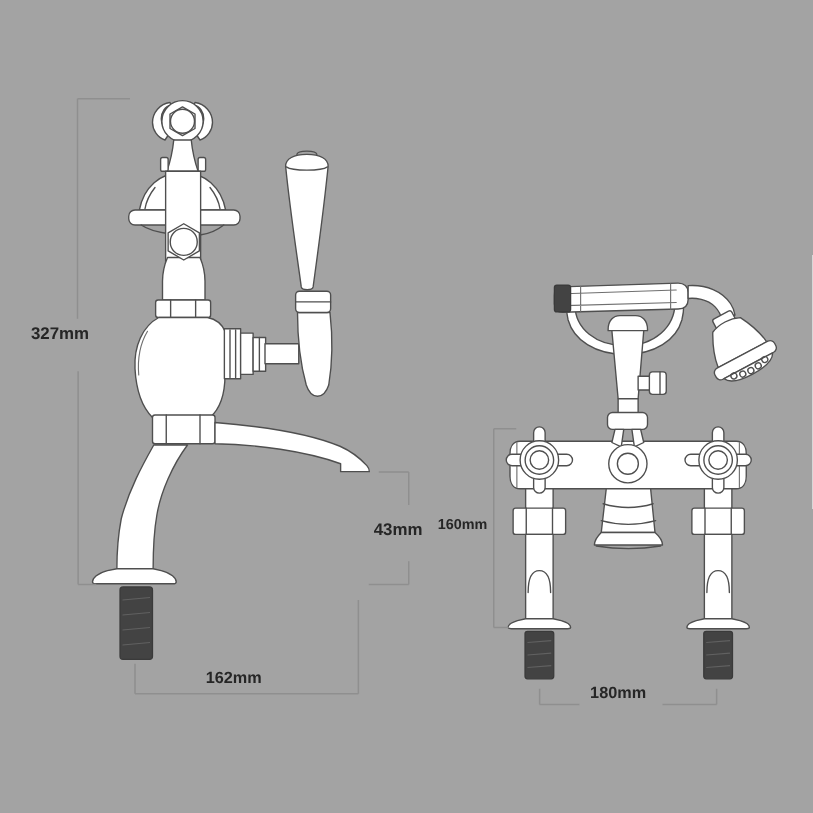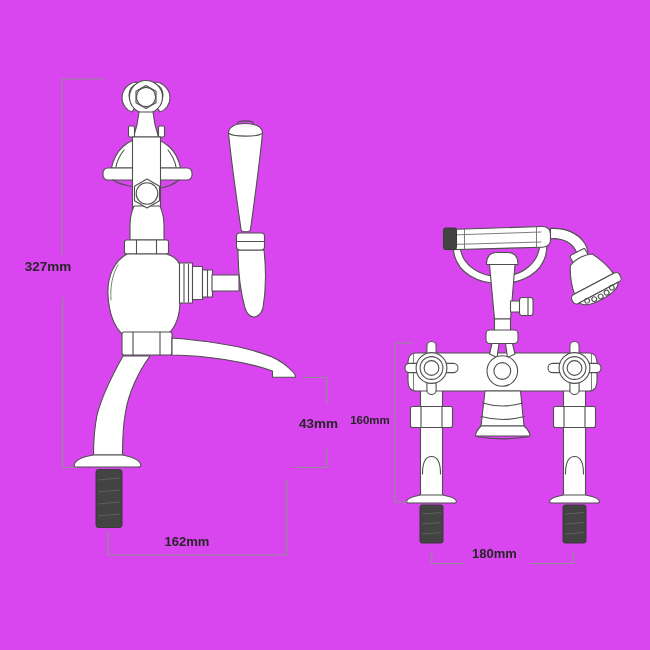--- a/index.html
+++ b/index.html
@@ -1,16 +1,16 @@
 <!DOCTYPE html>
 <html><head>
 <meta charset="utf-8">
 <style>
   html,body{margin:0;padding:0;background:#ffffff;}
-  .stage{position:relative;width:650px;height:650px;background:#d946ef;overflow:hidden;
+  .stage{position:relative;width:650px;height:650px;background:#a3a3a3;overflow:hidden;
          font-family:"Liberation Sans",sans-serif;}
   svg{display:block;}
   .ol{fill:#ffffff;stroke:#4f4f4f;stroke-width:1.1;stroke-linejoin:round;stroke-linecap:round;}
   .ln{fill:none;stroke:#4f4f4f;stroke-width:1.1;stroke-linejoin:round;stroke-linecap:round;}
   .lt{fill:none;stroke:#6f6f6f;stroke-width:0.9;stroke-linecap:round;}
   .dk{fill:#434343;stroke:#3a3a3a;stroke-width:1;}
   .th{fill:none;stroke:#616161;stroke-width:0.9;}
   .dim{fill:none;stroke:#8f8f8f;stroke-width:1.2;}
   .dimtext{font-family:"Liberation Sans",sans-serif;font-weight:bold;fill:#262626;}
 </style>

